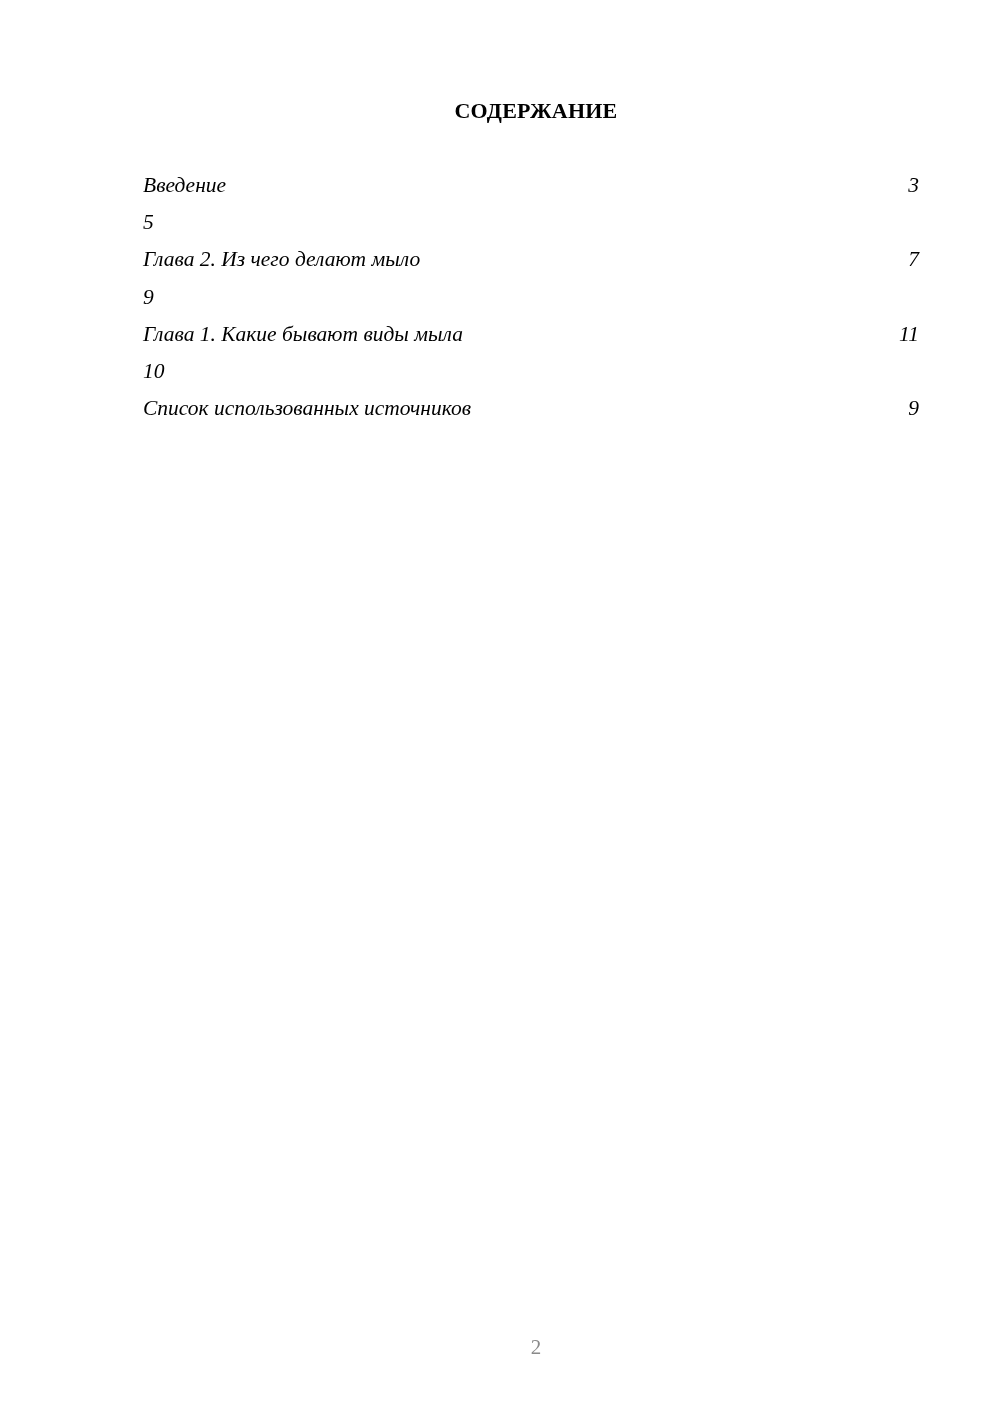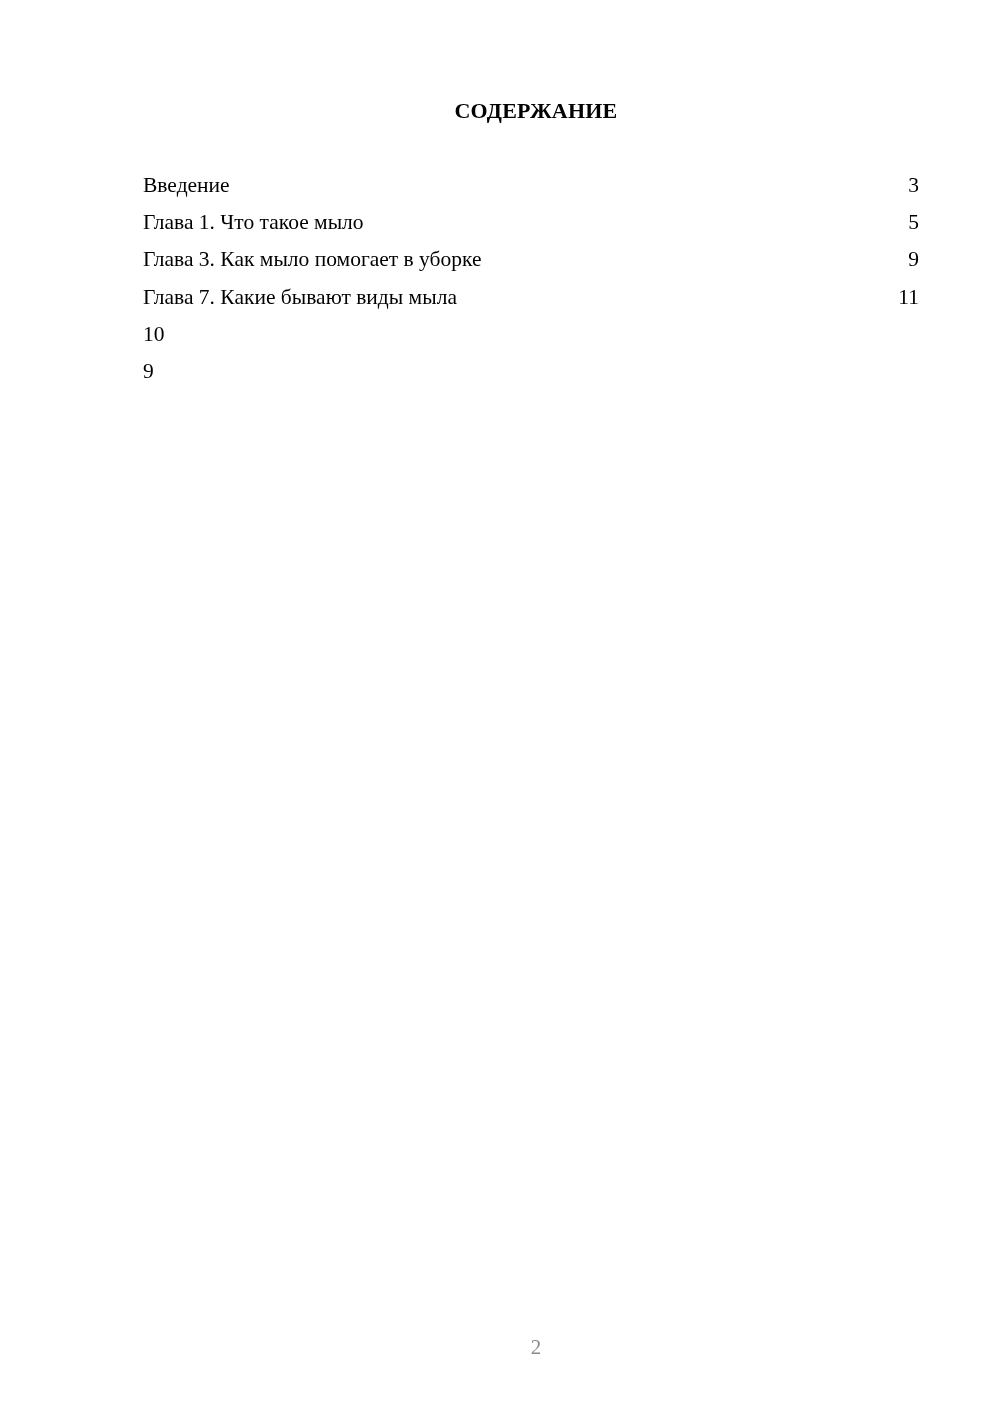--- a/index.html
+++ b/index.html
@@ -32,20 +32,21 @@
       left: 143px;
       width: 776px;
     }
     .toc-row {
       display: flex;
       justify-content: space-between;
       align-items: baseline;
       height: 37.2px;
       font-size: 21.5px;
       line-height: 30px;
+      font-style: italic;
     }
     .toc-label {
       white-space: nowrap;
     }
     .toc-page {
       text-align: right;
       white-space: nowrap;
     }
     .page-number {
       position: absolute;
@@ -62,32 +63,35 @@
 <body>
 
 <div class="page-title">СОДЕРЖАНИЕ</div>
 
 <div class="toc">
   <div class="toc-row">
     <span class="toc-label">Введение</span>
     <span class="toc-page">3</span>
   </div>
   <div class="toc-row">
-    <span class="toc-label">Глава 1. Что такое мыло</span>
     <span class="toc-page">5</span>
   </div>
   <div class="toc-row">
-    <span class="toc-label">Глава 3. Как мыло помогает в уборке</span>
+    <span class="toc-label">Глава 2. Из чего делают мыло</span>
+    <span class="toc-page">7</span>
+  </div>
+  <div class="toc-row">
     <span class="toc-page">9</span>
   </div>
   <div class="toc-row">
-    <span class="toc-label">Глава 7. Какие бывают виды мыла</span>
+    <span class="toc-label">Глава 1. Какие бывают виды мыла</span>
     <span class="toc-page">11</span>
   </div>
   <div class="toc-row">
     <span class="toc-page">10</span>
   </div>
   <div class="toc-row">
+    <span class="toc-label">Список использованных источников</span>
     <span class="toc-page">9</span>
   </div>
 </div>
 
 <div class="page-number">2</div>
 
 </body></html>

